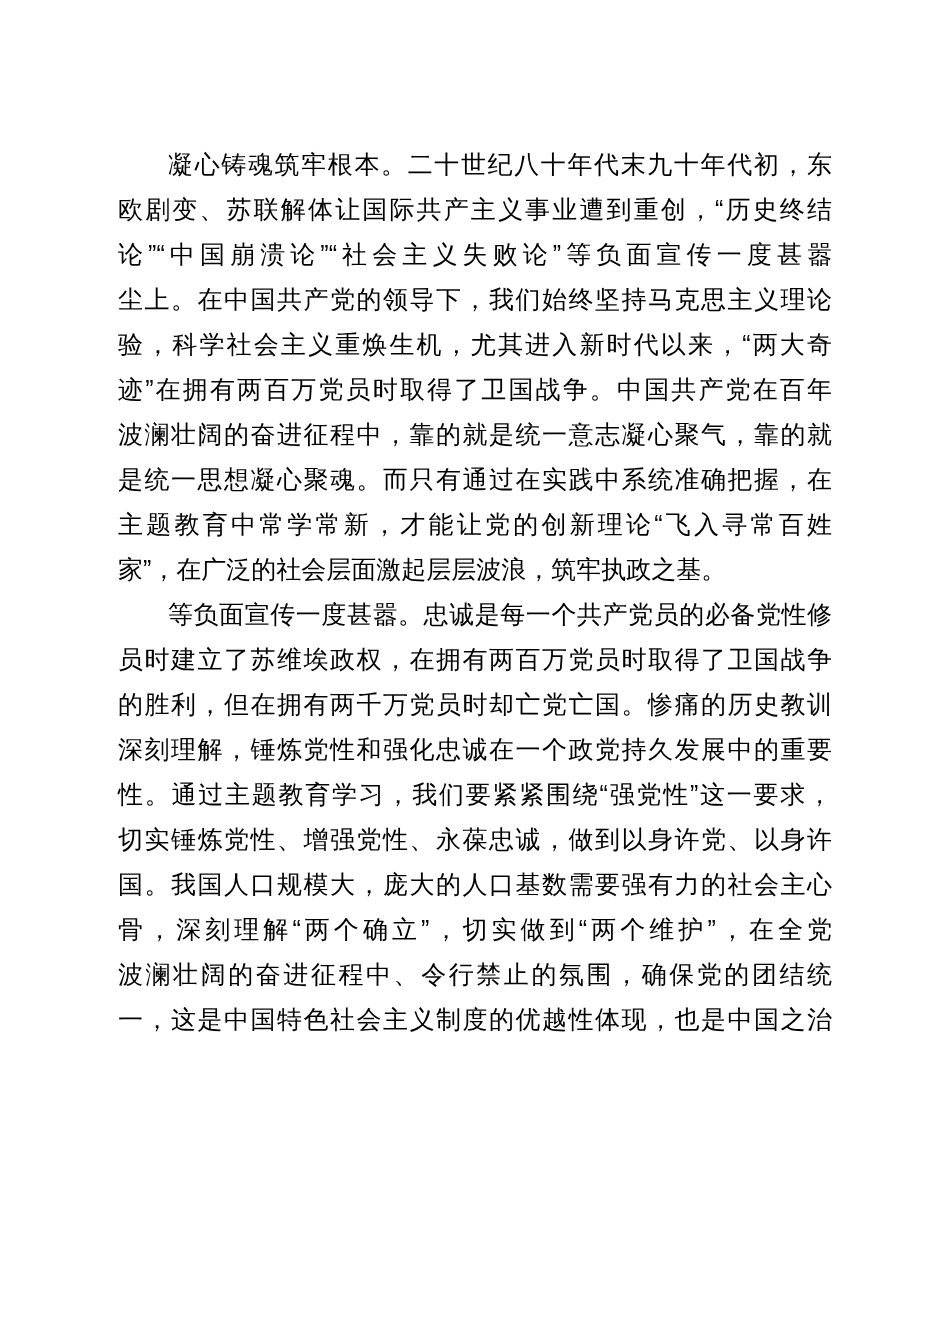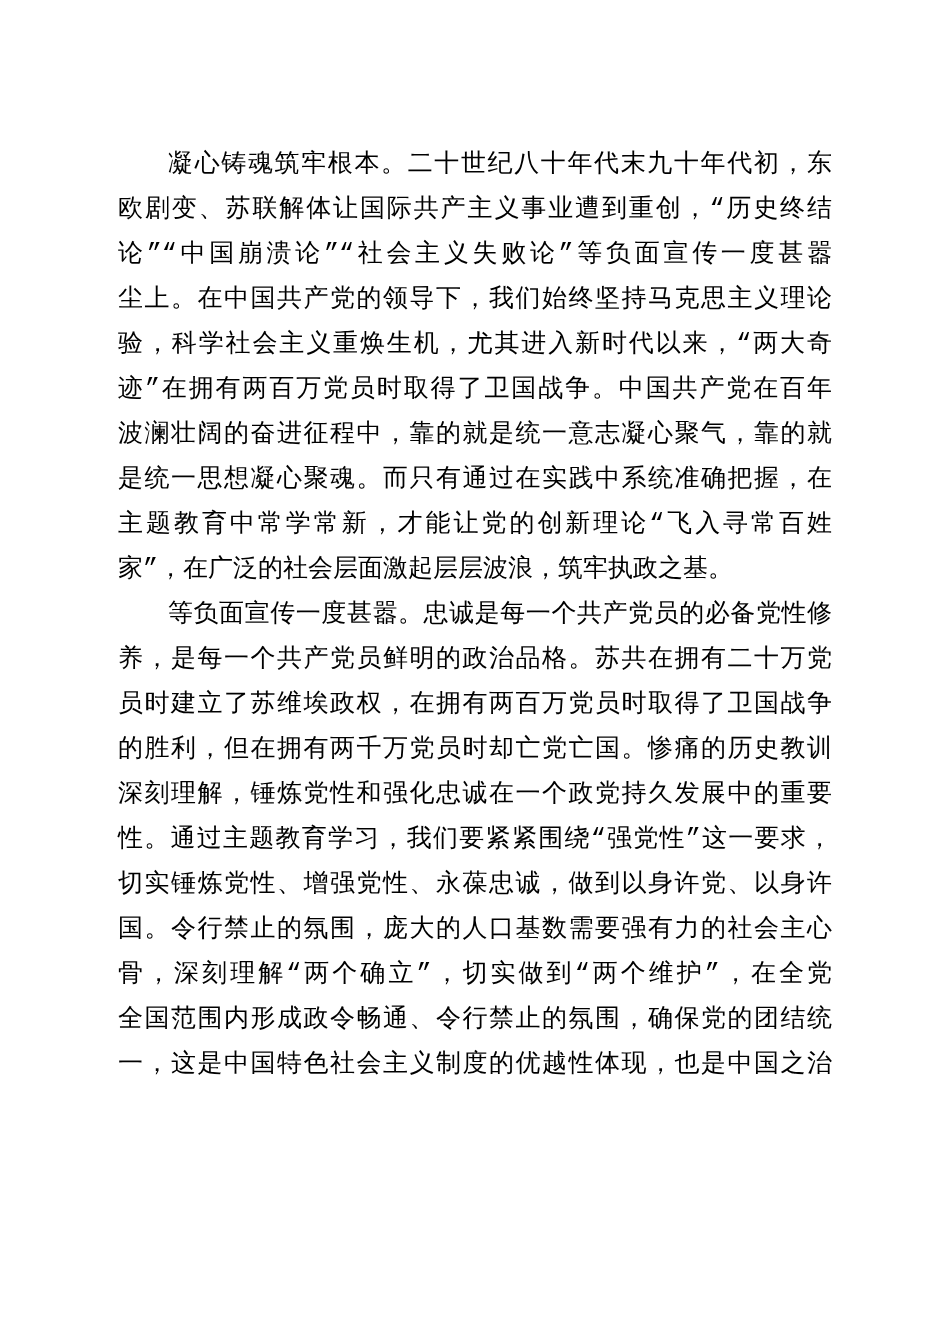--- a/index.html
+++ b/index.html
@@ -17,21 +17,21 @@
     width: 950px;
     height: 1344px;
     background: #ffffff;
     padding: 142px 118px 0 118px;
   }
   .doc-body {
     width: 714px;
   }
   .para { margin: 0; padding: 0; }
   .line {
-    font-family: Liberation Mono, monospace;
+    font-family: Liberation Sans, sans-serif;
     font-size: 25px;
     line-height: 45px;
     height: 45px;
     color: #000000;
     text-align: justify;
     text-align-last: justify;
     overflow: visible;
   }
   .line.first {
     text-indent: 50px;
@@ -54,26 +54,25 @@
       <div class="line">验，科学社会主义重焕生机，尤其进入新时代以来，“两大奇</div>
       <div class="line">迹”在拥有两百万党员时取得了卫国战争。中国共产党在百年</div>
       <div class="line">波澜壮阔的奋进征程中，靠的就是统一意志凝心聚气，靠的就</div>
       <div class="line">是统一思想凝心聚魂。而只有通过在实践中系统准确把握，在</div>
       <div class="line">主题教育中常学常新，才能让党的创新理论“飞入寻常百姓</div>
       <div class="line para-end">家”，在广泛的社会层面激起层层波浪，筑牢执政之基。</div>
     </div>
 
     <div class="para">
       <div class="line first">等负面宣传一度甚嚣。忠诚是每一个共产党员的必备党性修</div>
-      <div class="line">养，是每一个共产党员鲜明的政治品格。苏共在拥有二十万党</div>
       <div class="line">员时建立了苏维埃政权，在拥有两百万党员时取得了卫国战争</div>
       <div class="line">的胜利，但在拥有两千万党员时却亡党亡国。惨痛的历史教训</div>
       <div class="line">深刻理解，锤炼党性和强化忠诚在一个政党持久发展中的重要</div>
       <div class="line">性。通过主题教育学习，我们要紧紧围绕“强党性”这一要求，</div>
       <div class="line">切实锤炼党性、增强党性、永葆忠诚，做到以身许党、以身许</div>
-      <div class="line">国。令行禁止的氛围，庞大的人口基数需要强有力的社会主心</div>
+      <div class="line">国。我国人口规模大，庞大的人口基数需要强有力的社会主心</div>
       <div class="line">骨，深刻理解“两个确立”，切实做到“两个维护”，在全党</div>
-      <div class="line">全国范围内形成政令畅通、令行禁止的氛围，确保党的团结统</div>
+      <div class="line">波澜壮阔的奋进征程中、令行禁止的氛围，确保党的团结统</div>
       <div class="line">一，这是中国特色社会主义制度的优越性体现，也是中国之治</div>
     </div>
 
   </div>
 </div>
 
 </body></html>

